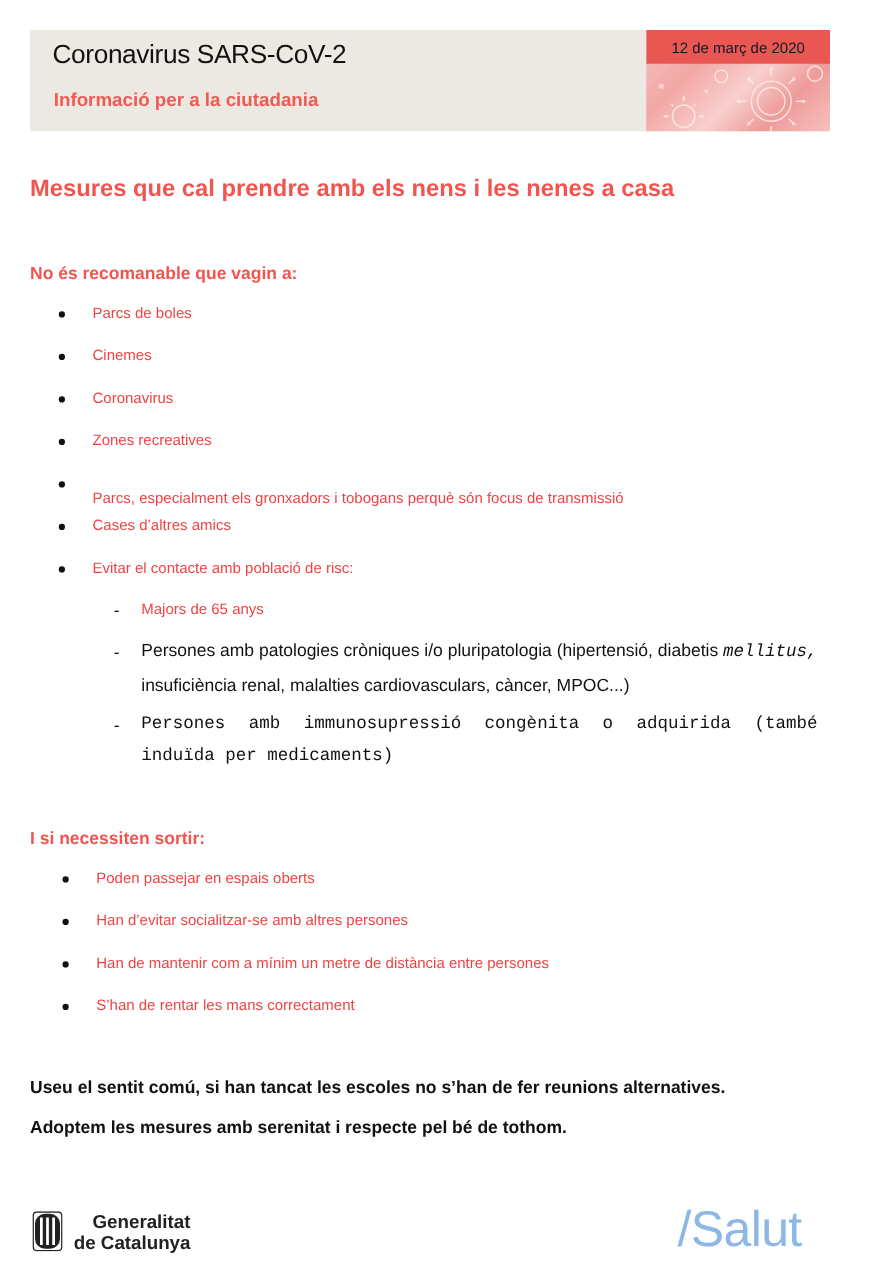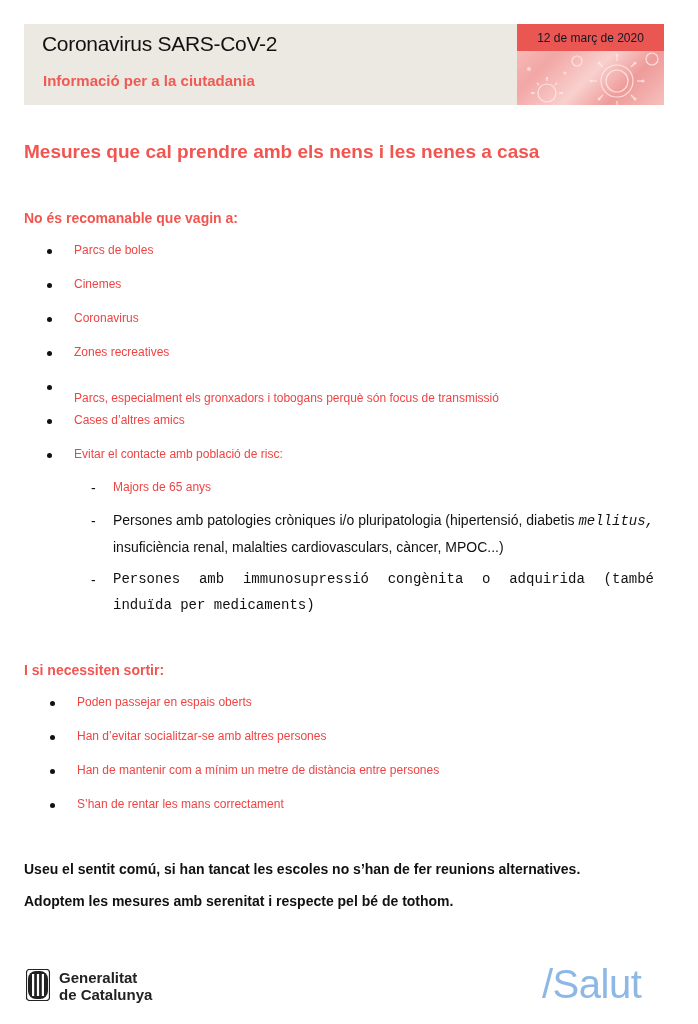--- a/index.html
+++ b/index.html
@@ -47,21 +47,21 @@
     }
     .dash { position: absolute; font-size: 14px; color: #111; }
     .para {
       position: absolute; font-size: 14px; color: #111; line-height: 26px;
       text-align: justify; text-align-last: left;
     }
     .para em { font-style: italic; font-family: Liberation Mono, monospace; }
     .plain {
       position: absolute; left: 24px; font-size: 14px; color: #111; white-space: nowrap; font-weight: bold;
     }
-    .footer-logo { position: absolute; left: 26px; top: 966px; width: 130px; height: 40px; }
+    .footer-logo { position: absolute; left: 26px; top: 966px; width: 130px; height: 40px; text-align: right; }
     .logo-badge { position: absolute; left: 0; top: 3px; width: 24px; height: 32px; }
     .logo-text {
       position: absolute; left: 33px; top: 3px; font-size: 15px; font-weight: bold;
       color: #222; line-height: 17px; white-space: nowrap;
     }
     .salut {
       position: absolute; left: 542px; top: 962px; font-size: 40px; color: #8db8e6;
       white-space: nowrap; letter-spacing: -0.5px;
     }
   </style>

